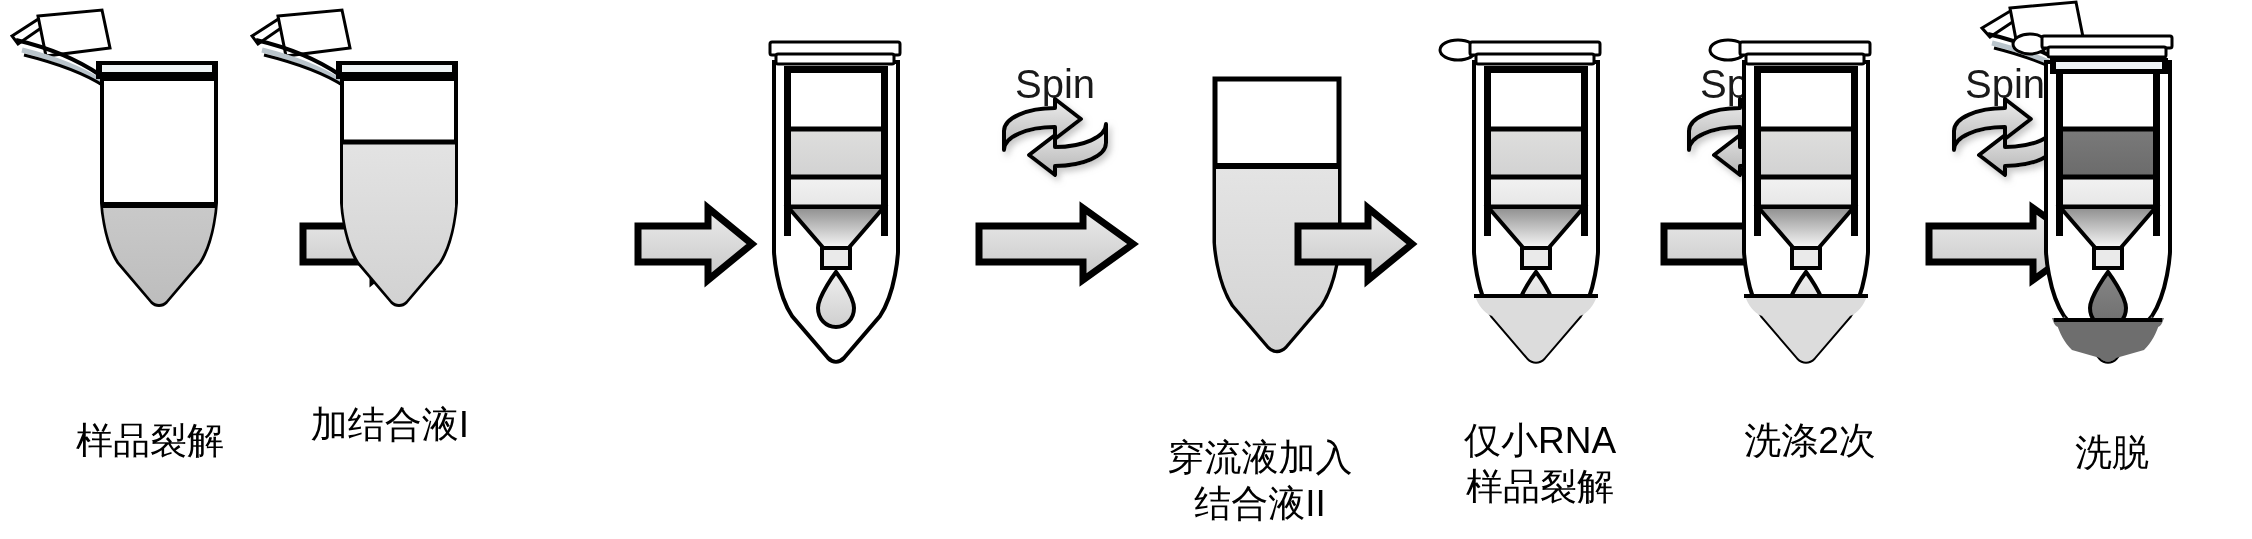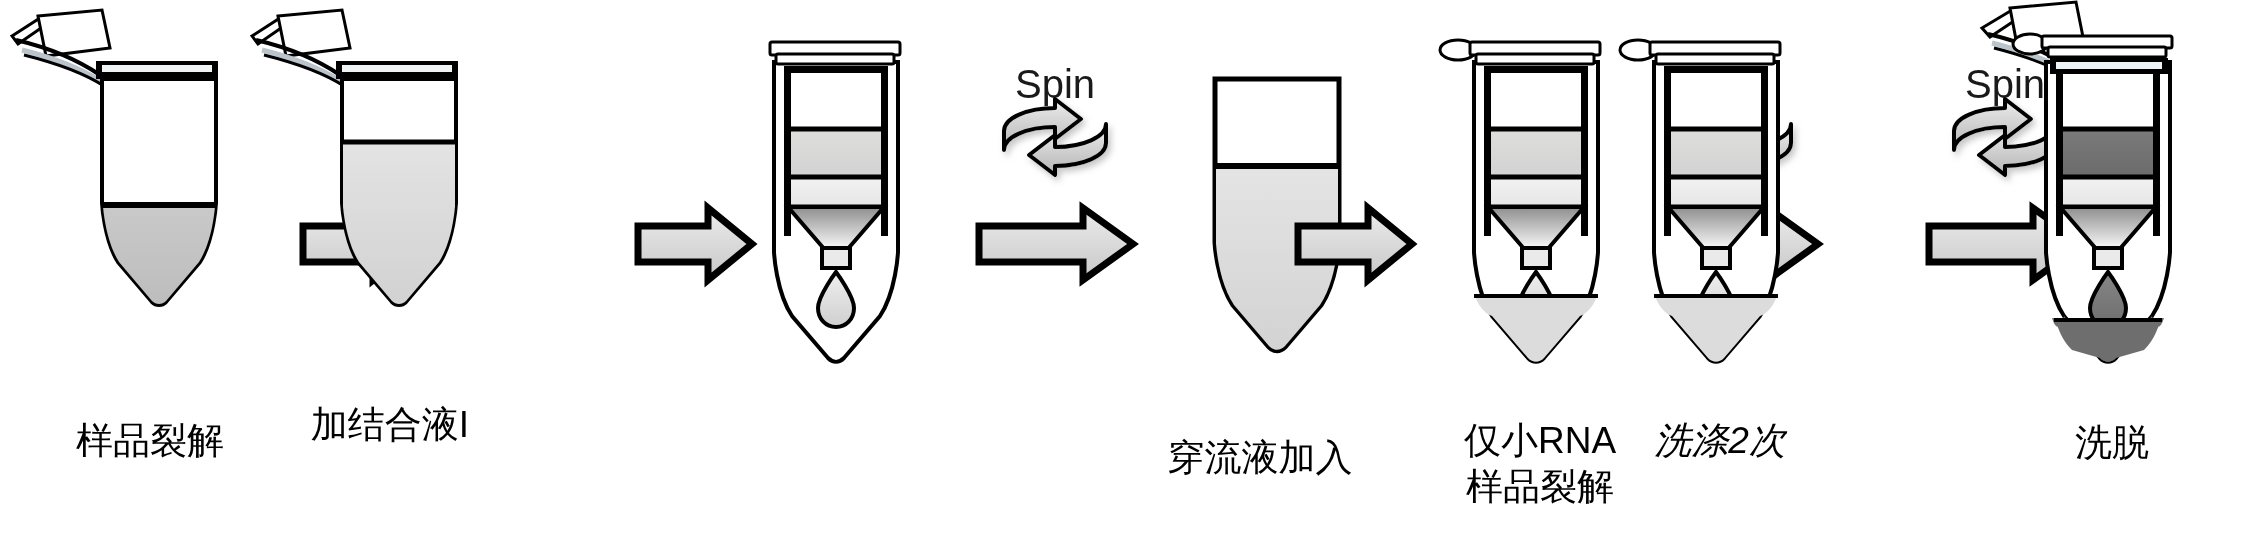--- a/index.html
+++ b/index.html
@@ -211,20 +211,21 @@
           <stop offset="0" stop-color="#e4e4e4"></stop>
             <stop offset="1" stop-color="#d3d3d3"></stop>
         </linearGradient>
       </defs>
       <path d="M100,62 L100,225 C100,225 102,264 118,288 L154,330 C159,335 165,335 170,330 L206,288 C222,264 224,225 224,225 L224,62 Z" fill="#ffffff" stroke="#000" stroke-width="5"></path>
       <path d="M101,149 L223,149 L223,226 C223,226 221,264 205,288 L170,329 C165,334 159,334 154,329 L119,288 C103,264 101,226 101,226 Z" fill="url(#g-liq4)" stroke="none"></path>
       <line x1="98" y1="149" x2="226" y2="149" stroke="#000" stroke-width="6"></line>
     </svg>
     <div class="caption" style="top:418px;">
       <span class="ln">穿流液加入</span>
+      <span class="ln">结合液II</span>
     </div>
   </div>
 
   <div class="connector" style="left:1290px; width:130px;">
     <svg class="art" width="130" height="400" viewBox="0 0 130 400">
       <path d="M8,226 L78,226 L78,208 L122,244 L78,280 L78,262 L8,262 Z" fill="url(#g-arr)" stroke="#000" stroke-width="7" stroke-linejoin="miter"></path>
     </svg>
   </div>
 
   <div class="step" style="left:1400px; width:280px;">
@@ -263,21 +264,21 @@
     <div class="spin-label" style="left:0; top:62px; width:200px;">Spin</div>
     <svg class="art" width="200" height="400" viewBox="0 0 200 400">
       <g filter="url(#sh)">
         <path d="M100,108 C72,108 49,118 49,131 L49,150 C49,137 72,127 100,127 L100,139 L126,119 L100,99 Z" fill="url(#g-spin)" stroke="#000" stroke-width="4" stroke-linejoin="round"></path>
         <path d="M100,166 C128,166 151,156 151,143 L151,124 C151,137 128,147 100,147 L100,135 L74,155 L100,175 Z" fill="url(#g-spin)" stroke="#000" stroke-width="4" stroke-linejoin="round"></path>
       </g>
       <path d="M24,226 L128,226 L128,208 L178,244 L128,280 L128,262 L24,262 Z" fill="url(#g-arr)" stroke="#000" stroke-width="7" stroke-linejoin="miter"></path>
     </svg>
   </div>
 
-  <div class="step" style="left:1580px; width:280px;font-style:italic;">
+  <div class="step" style="left:1670px; width:280px;">
     <svg class="art" width="280" height="400" viewBox="0 0 280 400">
       <path d="M74,62 L74,252 C74,252 76,292 92,316 L128,358 C133,363 139,363 144,358 L180,316 C196,292 198,252 198,252 L198,62 Z" fill="#ffffff" stroke="#000" stroke-width="4"></path>
       <g>
         <ellipse cx="58" cy="50" rx="18" ry="10" fill="#ffffff" stroke="#000" stroke-width="3"></ellipse>
         <rect x="70" y="42" width="130" height="13" rx="2" fill="#ffffff" stroke="#000" stroke-width="3"></rect>
         <rect x="76" y="54" width="118" height="10" rx="2" fill="#ffffff" stroke="#000" stroke-width="3"></rect>
       </g>
       <rect x="84" y="66" width="104" height="7" fill="#000"></rect>
       <rect x="84" y="66" width="7" height="170" fill="#000"></rect>
       <rect x="181" y="66" width="7" height="170" fill="#000"></rect>
@@ -348,18 +349,18 @@
       <line x1="88" y1="177" x2="184" y2="177" stroke="#000" stroke-width="5"></line>
       <line x1="88" y1="207" x2="184" y2="207" stroke="#000" stroke-width="5"></line>
       <path d="M88,207 L184,207 L146,251 L126,251 Z" fill="url(#g-cone)" stroke="#000" stroke-width="4"></path>
       <rect x="122" y="248" width="28" height="20" fill="#eaeaea" stroke="#000" stroke-width="4"></rect>
       <path d="M136,272 C136,272 118,296 118,308 C118,319 126,327 136,327 C146,327 154,319 154,308 C154,296 136,272 136,272 Z" fill="url(#g-dropdark)" stroke="#000" stroke-width="4"></path>
 
       <path d="M80,318 C83,327 87,333 92,316 L128,358 C133,363 139,363 144,358 L180,316 C185,333 189,327 192,318 Z" fill="#6e6e6e" stroke="none"></path>
       <path d="M84,322 C88,334 92,342 100,350 L128,358 C133,363 139,363 144,358 L172,350 C180,342 184,334 188,322 Z" fill="#6e6e6e" stroke="none"></path>
       <line x1="82" y1="320" x2="190" y2="320" stroke="#000" stroke-width="4"></line>
     </svg>
-    <div class="caption" style="top:420px;">
+    <div class="caption" style="top:430px;">
       <span class="ln">洗脱</span>
     </div>
   </div>
 
 </div>
 
 </body></html>

